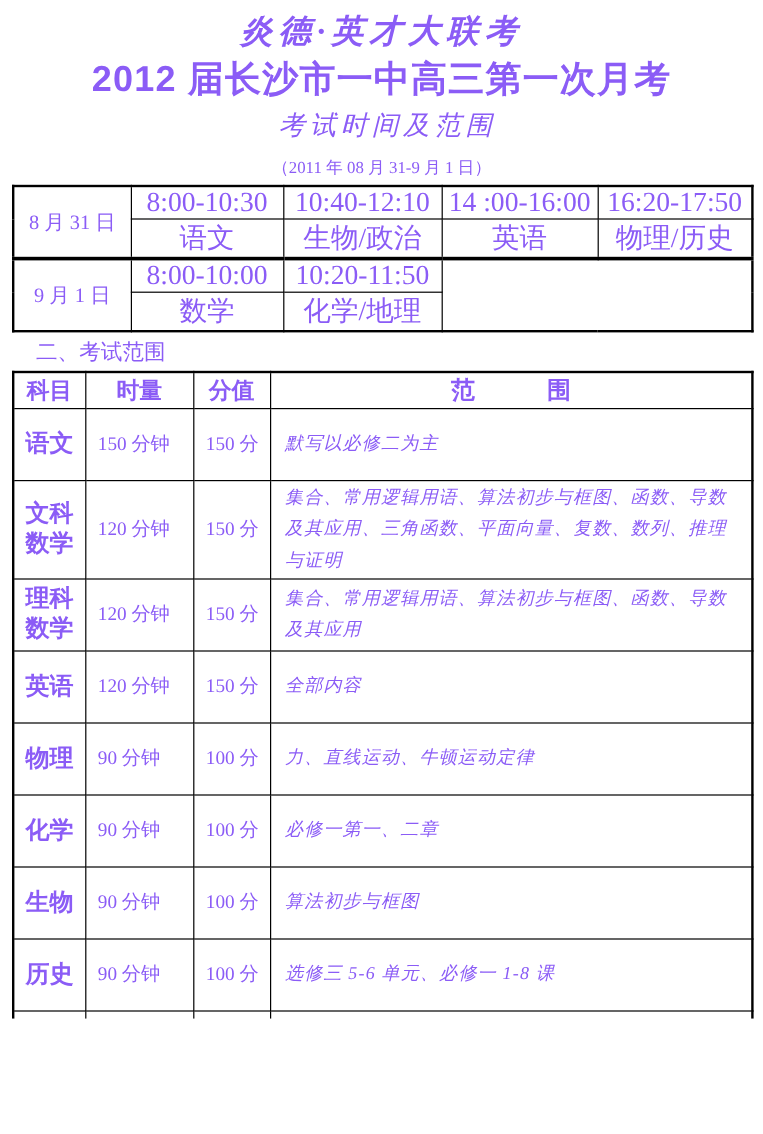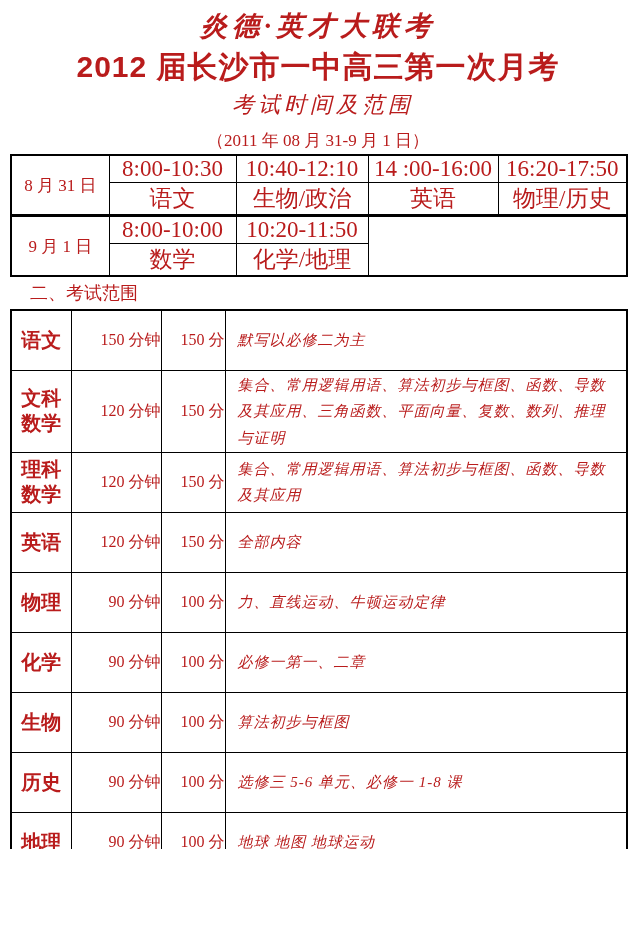--- a/index.html
+++ b/index.html
@@ -1,21 +1,21 @@
 <!DOCTYPE html>
 <html><head>
 <meta charset="utf-8">
 <style>
   html, body { margin: 0; padding: 0; background: #fff; }
   .page {
     position: relative;
     width: 636px;
     height: 849px;
     background: #ffffff;
-    color: #b91c1c;
+    color: #8b5cf6;
     font-family: "Liberation Serif", "DejaVu Serif", serif;
     overflow: hidden;
     box-sizing: border-box;
     padding-top: 8px;
   }
   
   .brand {
     text-align: center;
     font-size: 27px;
     font-style: italic;            
@@ -37,21 +37,21 @@
     font-size: 22px;
     font-style: italic;            
     letter-spacing: 4px;
     line-height: 31px;
     margin-top: 2px;
     font-weight: 500;
     padding-left: 10px;
   }
   .date-range {
     text-align: center;
-    font-size: 17px;
+    font-size: 14px;
     line-height: 27px;
     margin-top: 7px;
   }
   .section-heading {
     font-size: 18px;
     line-height: 23px;
     margin: 10px 0 7px 30px;
   }
   .section-heading.second { margin: 5px 0 4px 30px; }
 
@@ -94,21 +94,22 @@
   .scope .subject-cell {
     font-family: "Liberation Sans", "DejaVu Sans", sans-serif;
     font-weight: bold;
     font-size: 20px;
     text-align: center;
     line-height: 1.25;
     padding: 0 6px;
   }
   .scope .duration-cell, .scope .score-cell {
     font-size: 16px;
-    text-align: right;
+    text-align: left;
+    padding-left: 10px;
   }
   .scope .range-cell {
     font-size: 15px;
     font-style: italic;            
     text-align: left;
     padding: 1px 12px;
     line-height: 1.75;
     letter-spacing: 1px;
   }
 </style>
@@ -161,20 +162,26 @@
   <div class="section-heading second">二、考试范围</div>
 
   <table class="scope">
     <colgroup>
       <col style="width:60px">
         <col style="width:90px">
         <col style="width:64px">
         <col style="width:402px">
     </colgroup>
     <tbody>
+      <tr class="head">
+        <th>科目</th>
+        <th>时量</th>
+        <th>分值</th>
+        <th class="range-head">范　　　围</th>
+      </tr>
       <tr>
         <th class="subject-cell">语文</th>
         <td class="duration-cell">150 分钟</td>
         <td class="score-cell">150 分</td>
         <td class="range-cell">默写以必修二为主</td>
       </tr>
       <tr>
         <th class="subject-cell">文科数学</th>
         <td class="duration-cell">120 分钟</td>
         <td class="score-cell">150 分</td>

